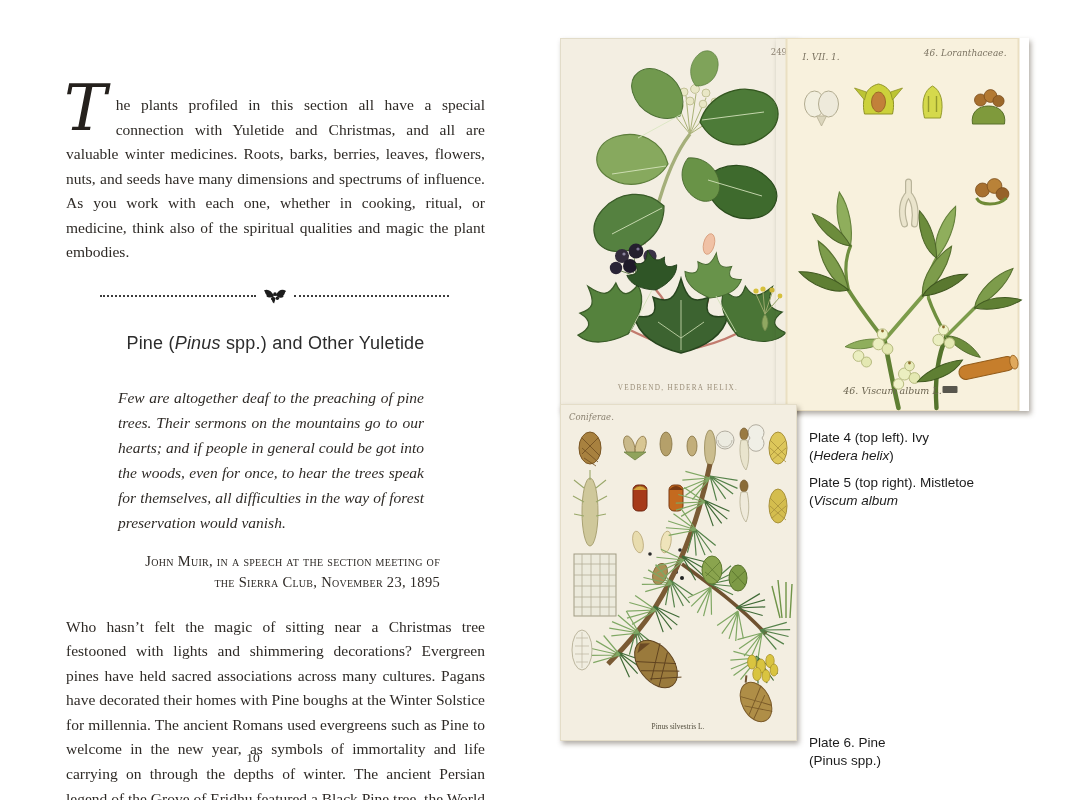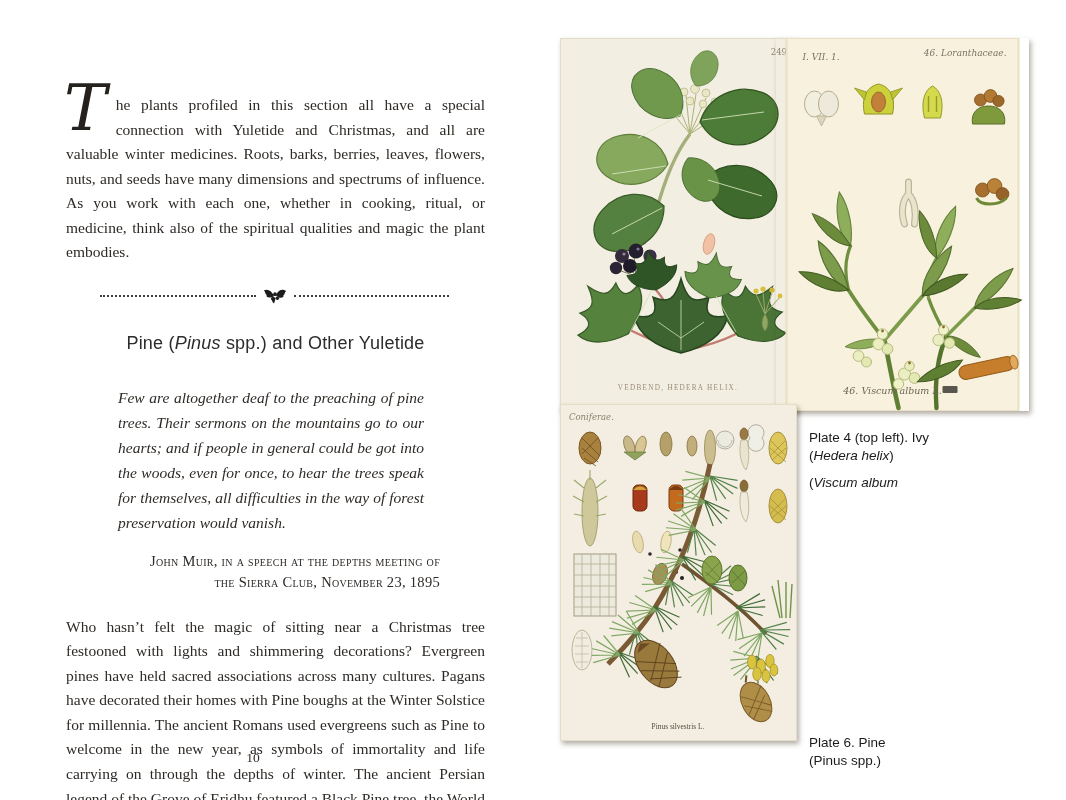--- a/index.html
+++ b/index.html
@@ -68,21 +68,21 @@
       </g>
     </svg>
     <span class="dots"></span>
   </div>
 
   <h1 class="heading"><span>Pine (</span><i>Pinus</i><span> spp.) and Other Yuletide</span></h1>
 
   <blockquote class="quote">
     <p>Few are altogether deaf to the preaching of pine trees. Their sermons on the mountains go to our hearts; and if people in general could be got into the woods, even for once, to hear the trees speak for themselves, all difficulties in the way of forest preservation would vanish.</p>
     <div class="attrib">
-      <div>John Muir, in a speech at the depths meeting of</div>
+      <div>John Muir, in a speech at the section meeting of</div>
       <div>the Sierra Club, November 23, 1895</div>
     </div>
   </blockquote>
 
   <p class="bodypara">Who hasn’t felt the magic of sitting near a Christmas tree festooned with lights and shimmering decorations? Evergreen pines have held sacred associations across many cultures. Pagans have decorated their homes with Pine boughs at the Winter Solstice for millennia. The ancient Romans used evergreens such as Pine to welcome in the new year, as symbols of immortality and life carrying on through the depths of winter. The ancient Persian legend of the Grove of Eridhu featured a Black Pine tree, the World Tree at the center of the Earth. Its roots were of white crystal, and its foliage reached all the way to the heavens. The Persians referred to it as the Great Mother.</p>
 
 </div>
 
 <div class="pagenum">10</div>
 
@@ -409,20 +409,21 @@
   <text x="118" y="325" text-anchor="middle" font-size="7.4" fill="#4f4a3a" font-family="Liberation Serif, serif">Pinus silvestris L.</text>
 </svg>
 </figure>
 
 <div class="captions">
   <div class="caption">
     <div>Plate 4 (top left). Ivy</div>
     <div><span>(</span><span class="latin">Hedera helix</span><span>)</span></div>
   </div>
   <div class="caption">
+    <div>Plate 5 (top right). Mistletoe</div>
     <div><span>(</span><span class="latin">Viscum album</span><span></span></div>
   </div>
 </div>
 
 <div class="captions-bottom">
   <div>Plate 6. Pine</div>
   <div><span>(</span><span class="latin">Pinus</span><span> spp.)</span></div>
 </div>
 
 </body></html>

